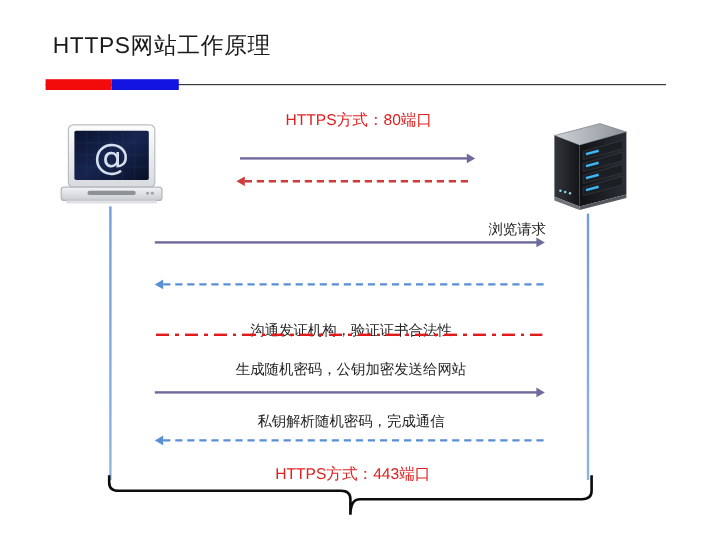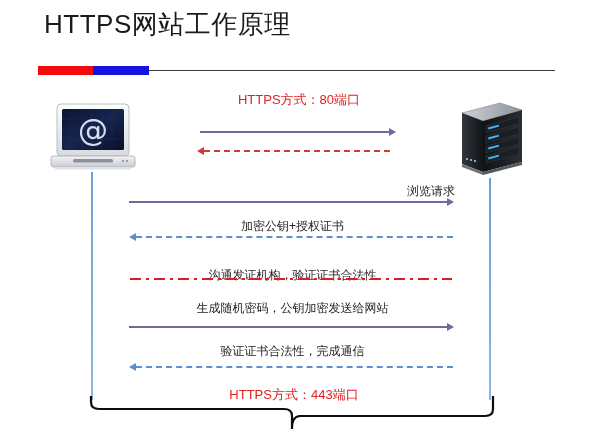--- a/index.html
+++ b/index.html
@@ -7,22 +7,22 @@
     width:600px;height:447px;
     background:#ffffff;
     font-family:"Liberation Sans","DejaVu Sans",sans-serif;
     overflow:hidden;
     position:relative;
   }
   .slide{position:absolute;left:0;top:0;width:600px;height:447px;background:#fff;}
 
   
   .title{
-    position:absolute;left:44px;top:7px;
-    font-size:26px;color:#1a1a1a;letter-spacing:0.5px;
+    position:absolute;left:44px;top:25px;
+    font-size:19px;color:#1a1a1a;letter-spacing:0.5px;
     white-space:nowrap;font-weight:400;
   }
   .rule{position:absolute;left:38px;top:70px;width:517px;height:1px;background:#3a3a3a;}
   .bar-red{position:absolute;left:38px;top:66px;width:55px;height:9px;background:#f30b0b;}
   .bar-blue{position:absolute;left:93px;top:66px;width:56px;height:9px;background:#1414e0;}
 
   
   .laptop{position:absolute;left:49px;top:103px;width:88px;height:70px;}
   .server{position:absolute;left:452px;top:100px;width:74px;height:80px;}
 
@@ -184,32 +184,31 @@
   <div class="line ln-solid" style="left:200px;top:131px;width:190px;"></div>
   <div class="arrow arrow-right" style="left:389px;top:128px;"></div>
 
   <div class="line ln-dash-red" style="left:204px;top:150px;width:186px;"></div>
   <div class="arrow arrow-left red" style="left:197px;top:147px;"></div>
 
   <div class="msg-label" style="left:130px;top:183px;width:325px;text-align:right;">浏览请求</div>
   <div class="line ln-solid" style="left:129px;top:201px;width:319px;"></div>
   <div class="arrow arrow-right" style="left:447px;top:198px;"></div>
 
-  <div class="msg-label" style="left:130px;top:218px;width:325px;">加密公钥+授权证书</div>
   <div class="line ln-dash-blue" style="left:136px;top:236px;width:317px;"></div>
   <div class="arrow arrow-left" style="left:129px;top:233px;"></div>
 
   <div class="msg-label" style="left:130px;top:267px;width:325px;">沟通发证机构，验证证书合法性</div>
   <div class="line ln-dashdot-red" style="left:130px;top:278px;width:322px;"></div>
 
   <div class="msg-label" style="left:130px;top:300px;width:325px;">生成随机密码，公钥加密发送给网站</div>
   <div class="line ln-solid" style="left:129px;top:326px;width:319px;"></div>
   <div class="arrow arrow-right" style="left:447px;top:323px;"></div>
 
-  <div class="msg-label" style="left:130px;top:343px;width:325px;">验证证书合法性，完成通信</div>
+  <div class="msg-label" style="left:130px;top:343px;width:325px;">私钥解析随机密码，完成通信</div>
   <div class="line ln-dash-blue" style="left:136px;top:366px;width:317px;"></div>
   <div class="arrow arrow-left" style="left:129px;top:363px;"></div>
 
   <div class="msg-label red" style="left:195px;top:386px;width:198px;">HTTPS方式：443端口</div>
 
   <div class="brace">
     <svg width="408" height="36" viewBox="0 0 408 36">
       <path d="M3,0 L3,6 Q3,13 11,13 L196,13 Q204,13 204,20 L204,33
                Q204,20 212,20 L397,20 Q405,20 405,13 L405,0" fill="none" stroke="#0d0d0d" stroke-width="2.2" stroke-linecap="round"></path>
     </svg>

